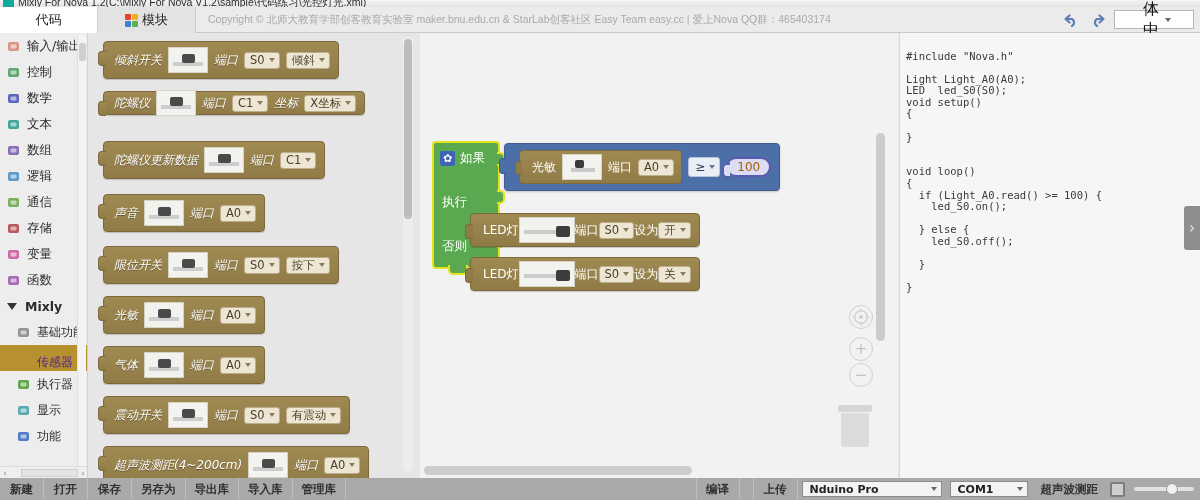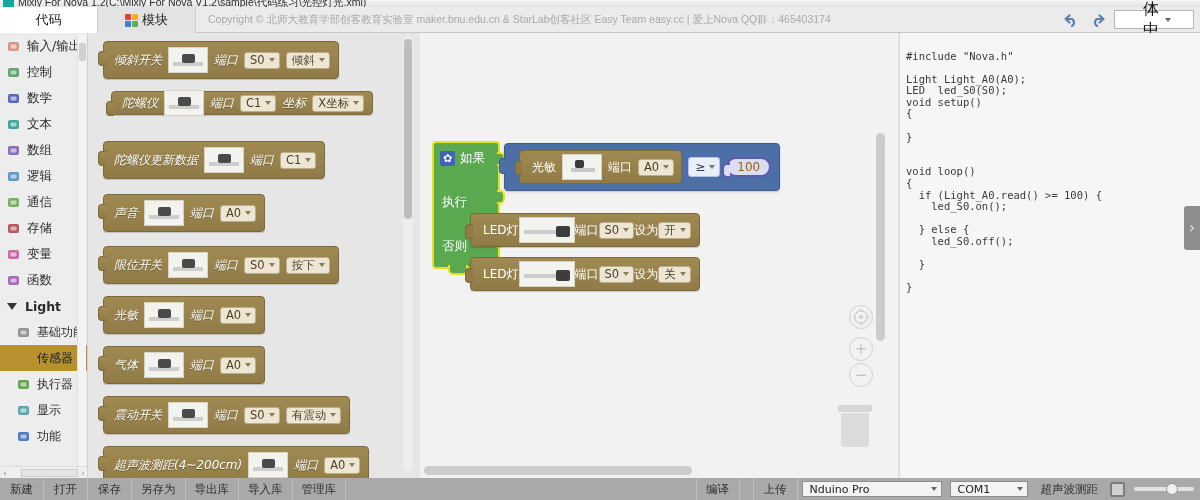--- a/index.html
+++ b/index.html
@@ -85,21 +85,21 @@
     position: absolute; left: 0; top: 33px; width: 88px; height: 445px;
     background: #ededed; border-right: 1px solid #d2d2d2;
     overflow: hidden;
   }
   .cat {
     height: 26px; display: flex; align-items: center; gap: 6px;
     padding-left: 6px; font-size: 12.5px; color: #2c2c2c; cursor: pointer;
   }
   .cat .ci { width: 15px; height: 15px; flex: none; display: block; }
   .cat.sub { padding-left: 16px; font-size: 12px; }
-  .cat.selected { background: #b8912f; color: #0f172a; }
+  .cat.selected { background: #b8912f; color: #4c1d95; align-items: flex-end; }
   .cat.group { font-weight: bold; padding-left: 7px; }
   .tri-dn {
     width: 0; height: 0; border-left: 5px solid transparent;
     border-right: 5px solid transparent; border-top: 7px solid #333;
     margin-right: 2px;
   }
   #sb-vscroll {
     position: absolute; right: 1px; top: 2px; width: 9px; height: 440px;
     background: #f3f3f3; border-left: 1px solid #e0e0e0;
   }
@@ -299,21 +299,21 @@
     color: #e8e8e8; font-size: 15px; cursor: pointer;
   }
   #code-vscroll {
     position: absolute; right: 2px; top: 175px; width: 7px; height: 42px;
     background: #c9c9c9; border-radius: 4px;
   }
 
   
   #bottombar {
     position: absolute; left: 0; bottom: 0; width: 1200px; height: 22px;
-    background: #a9a9a9; display: flex; align-items: stretch;
+    background: #a9a9a9; display: flex; align-items: stretch; font-weight: bold;
   }
   .bbtn {
     min-width: 44px; padding: 0 9px;
     display: flex; align-items: center; justify-content: center;
     font-size: 11.5px; color: #2f2f2f; cursor: pointer;
     border-right: 1px solid #bdbdbd;
   }
   .bspace { width: 14px; border-right: 1px solid #bdbdbd; }
   .bfill { flex: 1; }
   .bsel {
@@ -447,21 +447,21 @@
         </div>
         <div class="cat">
           <span class="ci"><svg width="15" height="15" viewBox="0 0 15 15">
               <rect x="2" y="3" width="11" height="9" rx="2" fill="#a05ab0" opacity="0.9"></rect>
               <rect x="4.5" y="5.5" width="6" height="4" rx="1" fill="#ffffff" opacity="0.55"></rect>
             </svg></span>
           <span>函数</span>
         </div>
         <div class="cat group">
           <span class="tri-dn"></span>
-          <span>Light</span>
+          <span>Mixly</span>
         </div>
         <div class="cat sub">
           <span class="ci"><svg width="15" height="15" viewBox="0 0 15 15">
               <rect x="2" y="3" width="11" height="9" rx="2" fill="#8a8a8a" opacity="0.9"></rect>
               <rect x="4.5" y="5.5" width="6" height="4" rx="1" fill="#ffffff" opacity="0.55"></rect>
             </svg></span>
           <span>基础功能</span>
         </div>
         <div class="cat sub selected">
           <span class="ci"></span>
@@ -510,21 +510,21 @@
           <span class="lbl">端口</span>
           <span class="dd">
             <span>S0</span>
             <span class="caret"></span>
           </span>
           <span class="dd">
             <span>倾斜</span>
             <span class="caret"></span>
           </span>
         </div>
-        <div class="pblock" style="left: 22px; top: 58px; height: 24px;">
+        <div class="pblock" style="left: 14px; top: 58px; height: 24px;">
           <span class="lbl">陀螺仪</span>
           <span class="thumbimg">
             <i class="s1" style="left:4px;top:14px;width:30px;height:4px;background:#cdcdcd;"></i>
             <i class="s1" style="left:13px;top:6px;width:13px;height:9px;background:#4a4a4a;border-radius:2px;"></i>
           </span>
           <span class="lbl">端口</span>
           <span class="dd">
             <span>C1</span>
             <span class="caret"></span>
           </span>

